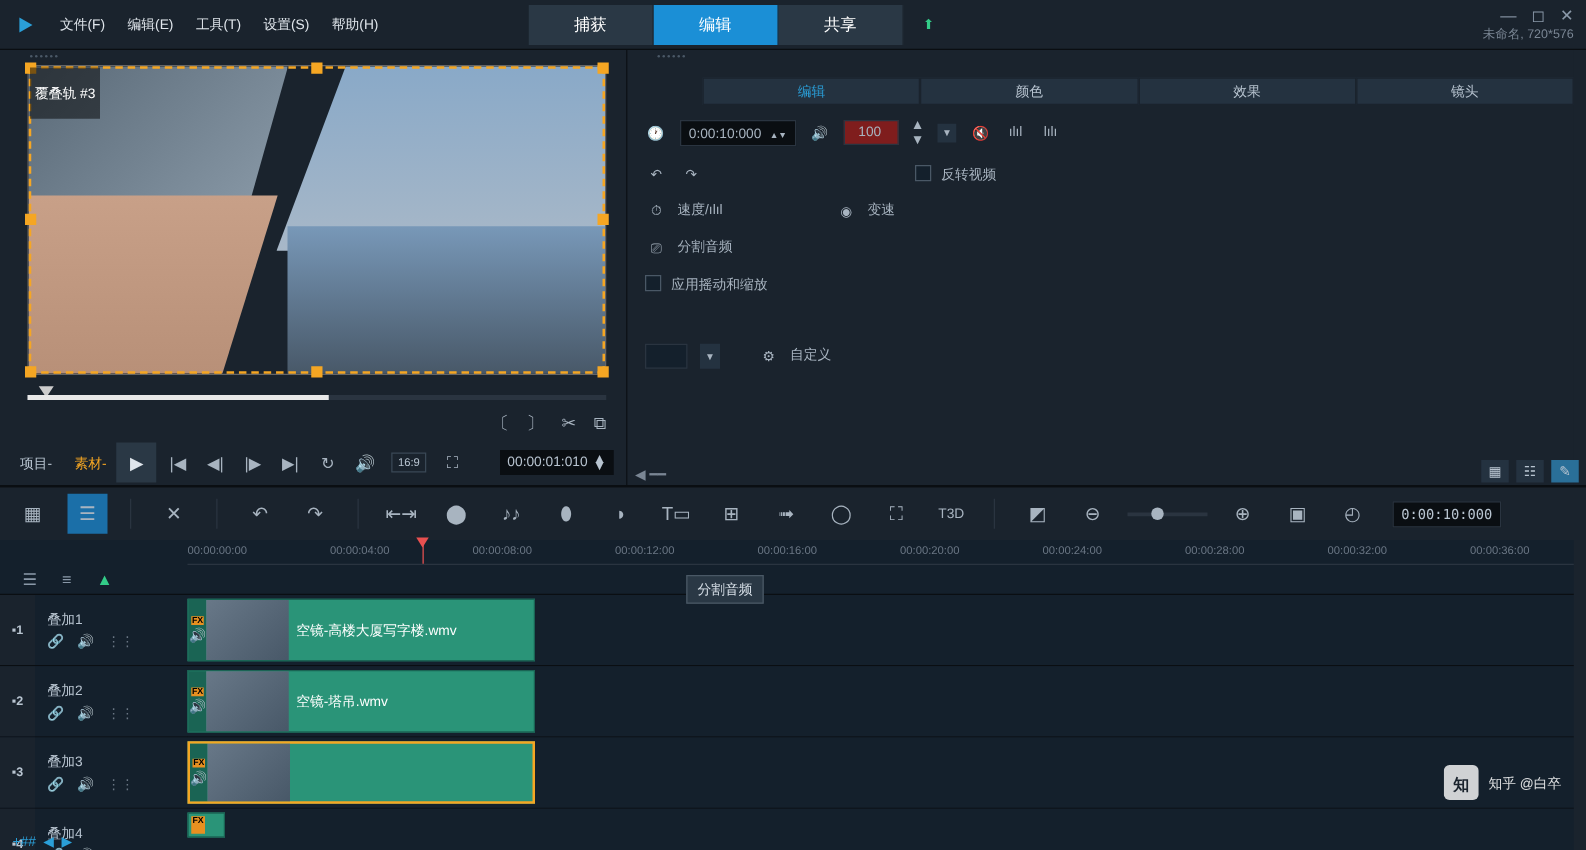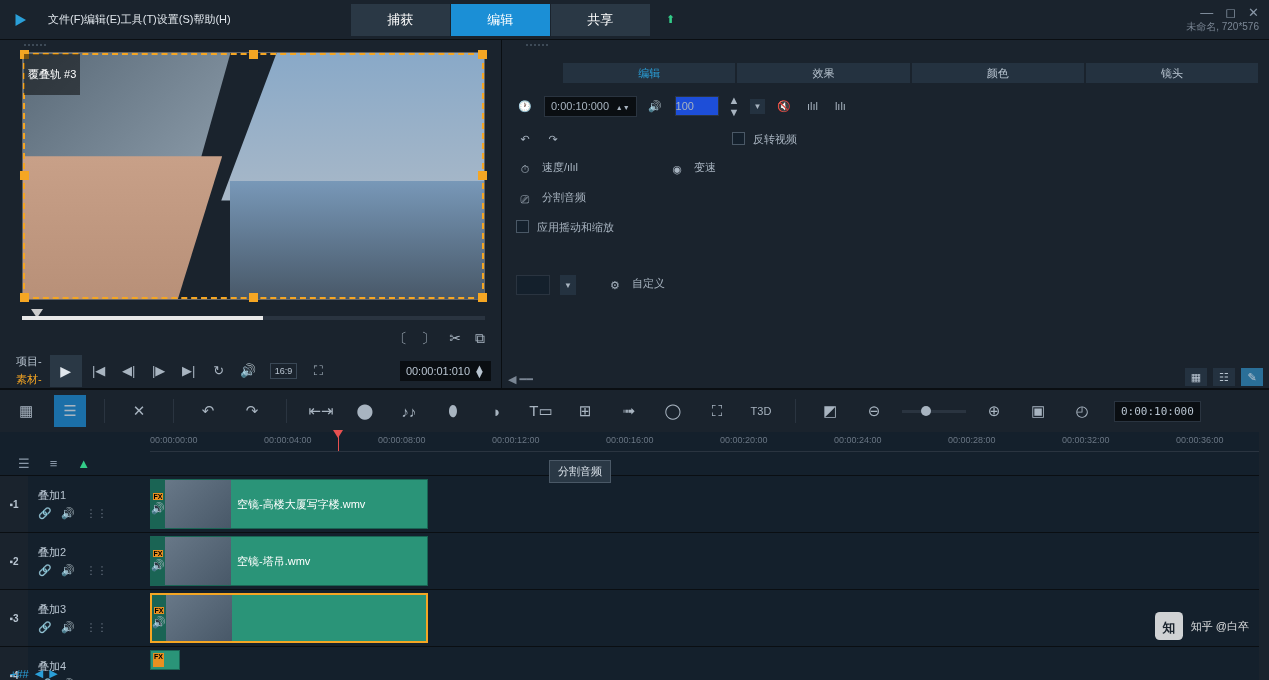--- a/index.html
+++ b/index.html
@@ -1,20 +1,20 @@
 <!DOCTYPE html>
 <html><head>
 <meta charset="utf-8">
 <style>
 *{margin:0;padding:0;box-sizing:border-box;font-family:"Microsoft YaHei",sans-serif;font-size:11px;user-select:none}
 body{background:#0e1419;color:#b8c4d0;width:1269px;height:680px;overflow:hidden;position:relative}
 .topbar{height:40px;display:flex;align-items:center;background:#1a232d;border-bottom:1px solid #0a0e12}
 .logo{width:40px;height:40px;display:flex;align-items:center;justify-content:center}
 .logo svg{width:18px;height:18px}
-.menus{display:flex;margin-left:8px}
+.menus{display:flex;gap:18px;margin-left:8px}
 .menu-item{cursor:pointer;color:#e0e6ec}
 .mode-tabs{display:flex;margin-left:120px}
 .mode-tab{width:100px;height:32px;display:flex;align-items:center;justify-content:center;background:#2a3845;cursor:pointer;font-size:13px;color:#fff;border-right:1px solid #1a232d}
 .mode-tab.active{background:#1b8fd6}
 .upload-icon{width:40px;display:flex;align-items:center;justify-content:center;color:#3c8}
 .win-ctrl{margin-left:auto;display:flex;flex-direction:column;align-items:flex-end;padding-right:10px}
 .win-btns{display:flex;gap:12px;color:#8a98a8}
 .win-btns span{cursor:pointer;font-size:13px}
 .file-info{font-size:10px;color:#7a8694}
 .workspace{display:flex;height:348px}
@@ -34,35 +34,35 @@
 .r2{top:0;right:0;width:60%;height:60%;background:linear-gradient(180deg,#89a9c8,#a8b8c8);clip-path:polygon(25% 0,100% 0,100% 100%,5% 100%)}
 .r3{bottom:0;left:0;width:48%;height:58%;background:linear-gradient(180deg,#c8a088,#b89078);clip-path:polygon(0 0,90% 0,70% 100%,0 100%)}
 .r4{bottom:0;right:0;width:55%;height:48%;background:linear-gradient(180deg,#7898b8,#485868)}
 .scrub-bar{margin:10px 16px 0 22px;position:relative;height:14px}
 .scrub-track{height:4px;background:#2a3440;position:relative;top:6px}
 .scrub-fill{height:100%;width:52%;background:#e8e8e8}
 .scrub-thumb{position:absolute;left:2%;top:-1px;width:0;height:0;border-left:6px solid transparent;border-right:6px solid transparent;border-top:9px solid #ccc}
 .edit-icons{display:flex;justify-content:flex-end;gap:14px;margin:6px 16px 0 0;color:#a8b4c0}
 .edit-icons span{cursor:pointer;font-size:14px}
 .play-row{display:flex;align-items:center;margin:6px 10px 0 16px;gap:4px}
-.play-labels{display:flex;flex-direction:column;font-size:10px;gap:3px;margin-right:4px}
+.play-labels{display:flex;flex-direction:row;font-size:10px;gap:18px;margin-right:4px}
 .play-labels span:last-child{color:#f5a623}
 .play-btn{width:32px;height:32px;background:#2a3845;display:flex;align-items:center;justify-content:center;cursor:pointer;font-size:14px;color:#e0e6ec}
 .ctrl-btn{width:26px;height:26px;display:flex;align-items:center;justify-content:center;cursor:pointer;color:#a8b4c0;font-size:13px}
 .aspect-box{border:1px solid #3a4856;padding:2px 4px;font-size:9px;margin:0 4px}
 .timecode-box{margin-left:auto;background:#0a0e12;padding:4px 6px;font-family:monospace;font-size:11px;display:flex;align-items:center;gap:2px}
 .tc-spin{display:flex;flex-direction:column;font-size:6px;line-height:6px;margin-left:2px}
 .prop-pane{flex:1;background:#1a232d;position:relative}
 .prop-tabs{display:flex;margin:12px 10px 0 60px}
 .prop-tab{flex:1;height:22px;display:flex;align-items:center;justify-content:center;background:#243240;cursor:pointer;font-size:11px;border:1px solid #1a232d}
 .prop-tab.active{color:#2a9fd8}
 .prop-body{padding:10px 14px 0 14px}
 .prop-row{display:flex;align-items:center;gap:10px;margin-bottom:12px;color:#a8b4c0}
 .tc-input{background:#0a0e12;padding:3px 6px;font-family:monospace;font-size:11px;border:1px solid #2a3440}
-.vol-input{background:#1d4ed8;padding:3px 0;width:44px;font-size:11px;border:1px solid #2a3440}
+.vol-input{background:#7f1d1d;padding:3px 11px;width:44px;font-size:11px;border:1px solid #2a3440}
 .icon-sm{width:18px;height:18px;display:inline-flex;align-items:center;justify-content:center;cursor:pointer}
 .chk{width:13px;height:13px;border:1px solid #4a5866;background:#14202c}
 .prop-opt{display:flex;align-items:flex-start;gap:8px;cursor:pointer}
 .color-sw{width:34px;height:20px;background:#14202c;border:1px solid #2a3440}
 .dd-ar{width:16px;height:20px;background:#243240;display:flex;align-items:center;justify-content:center;font-size:8px}
 .prop-footer{position:absolute;bottom:2px;right:6px;display:flex;gap:6px}
 .prop-footer span{width:22px;height:18px;background:#243240;display:flex;align-items:center;justify-content:center;cursor:pointer;font-size:11px}
 .ft-scroll{position:absolute;bottom:2px;left:6px;color:#7a8694;font-size:11px}
 .hr-divider{height:2px;background:#0a0e12}
 .toolbar{height:42px;background:#1a232d;display:flex;align-items:center;padding:0 10px;gap:12px}
@@ -200,22 +200,22 @@
         <span></span>
         <span></span>
         <span></span>
         <span></span>
         <span></span>
         <span></span>
       </div>
     <div class="vscroll"></div>
     <div class="prop-tabs">
       <div class="prop-tab active">编辑</div>
+      <div class="prop-tab">颜色</div>
       <div class="prop-tab">效果</div>
-      <div class="prop-tab">颜色</div>
       <div class="prop-tab">镜头</div>
     </div>
     <div class="prop-body">
       <div class="prop-row">
         <span class="icon-sm">🕐</span>
         <div class="tc-input"><span>0:00:10:000</span> <span style="font-size:7px">▲▼</span></div>
         <span class="icon-sm">🔊</span>
         <div class="vol-input">100</div>
         <span style="font-size:7px;display:flex;flex-direction:column">
             <span>▲</span>

